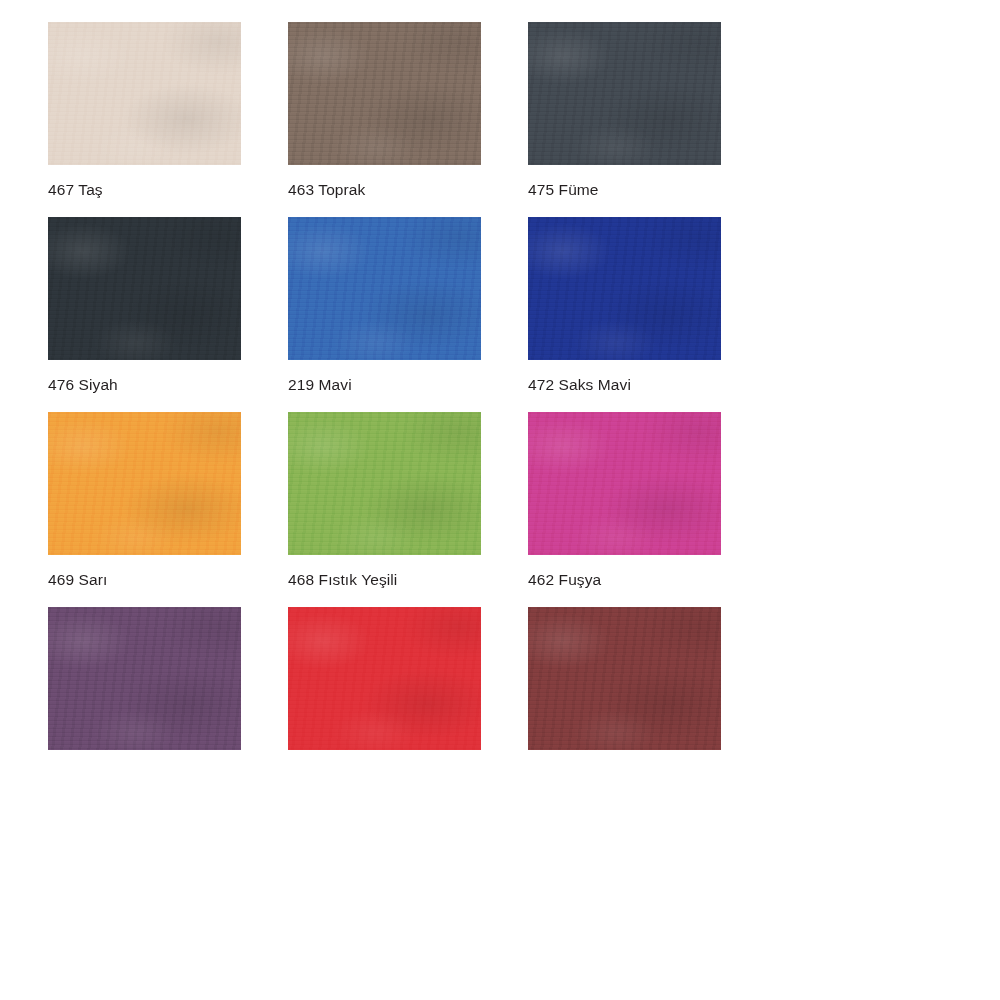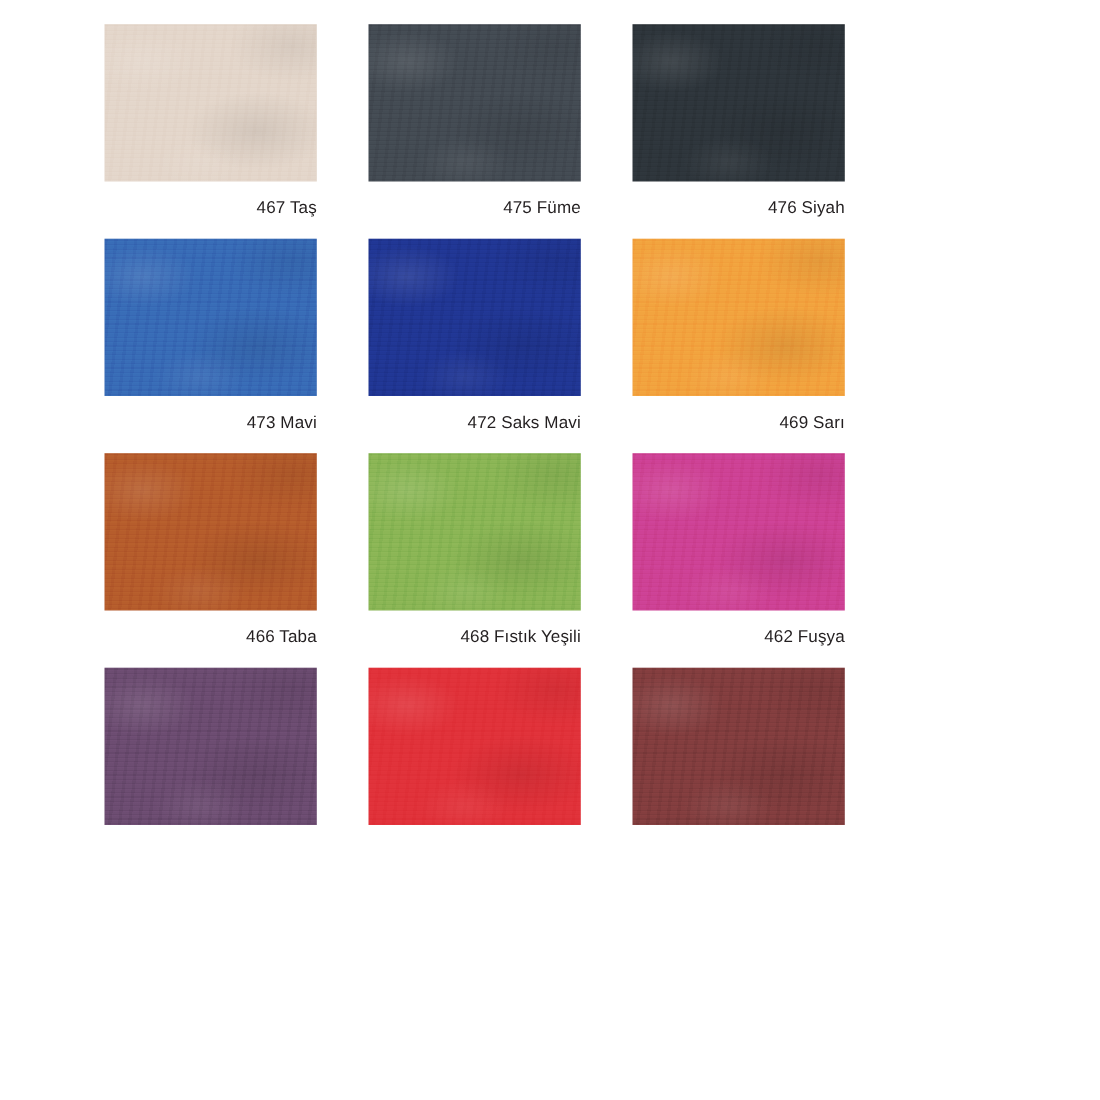--- a/index.html
+++ b/index.html
@@ -20,21 +20,21 @@
     display: flex;
     flex-wrap: wrap;
     align-content: flex-start;
   }
 
   .swatch-cell {
     width: 240px;
     height: 195px;
     display: flex;
     flex-direction: column;
-    align-items: flex-end;
+    align-items: flex-start;
   }
 
   .swatch-chip {
     width: 193px;
     height: 143px;
     position: relative;
     overflow: hidden;
     background-color: #cccccc;
   }
 
@@ -87,42 +87,42 @@
 </style>
 </head>
 <body>
 
 <div id="swatch-grid">
     <div class="swatch-cell">
       <div class="swatch-chip" style="background-color: rgb(227, 213, 201);"></div>
       <div class="swatch-label">467 Taş</div>
     </div>
     <div class="swatch-cell">
+      <div class="swatch-chip" style="background-color: rgb(125, 107, 95);"></div>
+      <div class="swatch-label">463 Toprak</div>
+    </div>
+    <div class="swatch-cell">
       <div class="swatch-chip" style="background-color: rgb(65, 72, 80);"></div>
       <div class="swatch-label">475 Füme</div>
     </div>
     <div class="swatch-cell">
       <div class="swatch-chip" style="background-color: rgb(44, 51, 57);"></div>
       <div class="swatch-label">476 Siyah</div>
     </div>
     <div class="swatch-cell">
       <div class="swatch-chip" style="background-color: rgb(54, 104, 180);"></div>
-      <div class="swatch-label">473 Mavi</div>
+      <div class="swatch-label">219 Mavi</div>
     </div>
     <div class="swatch-cell">
       <div class="swatch-chip" style="background-color: rgb(31, 52, 144);"></div>
       <div class="swatch-label">472 Saks Mavi</div>
     </div>
     <div class="swatch-cell">
       <div class="swatch-chip" style="background-color: rgb(242, 160, 60);"></div>
       <div class="swatch-label">469 Sarı</div>
-    </div>
-    <div class="swatch-cell">
-      <div class="swatch-chip" style="background-color: rgb(179, 89, 42);"></div>
-      <div class="swatch-label">466 Taba</div>
     </div>
     <div class="swatch-cell">
       <div class="swatch-chip" style="background-color: rgb(134, 179, 82);"></div>
       <div class="swatch-label">468 Fıstık Yeşili</div>
     </div>
     <div class="swatch-cell">
       <div class="swatch-chip" style="background-color: rgb(204, 63, 145);"></div>
       <div class="swatch-label">462 Fuşya</div>
     </div>
     <div class="swatch-cell">

